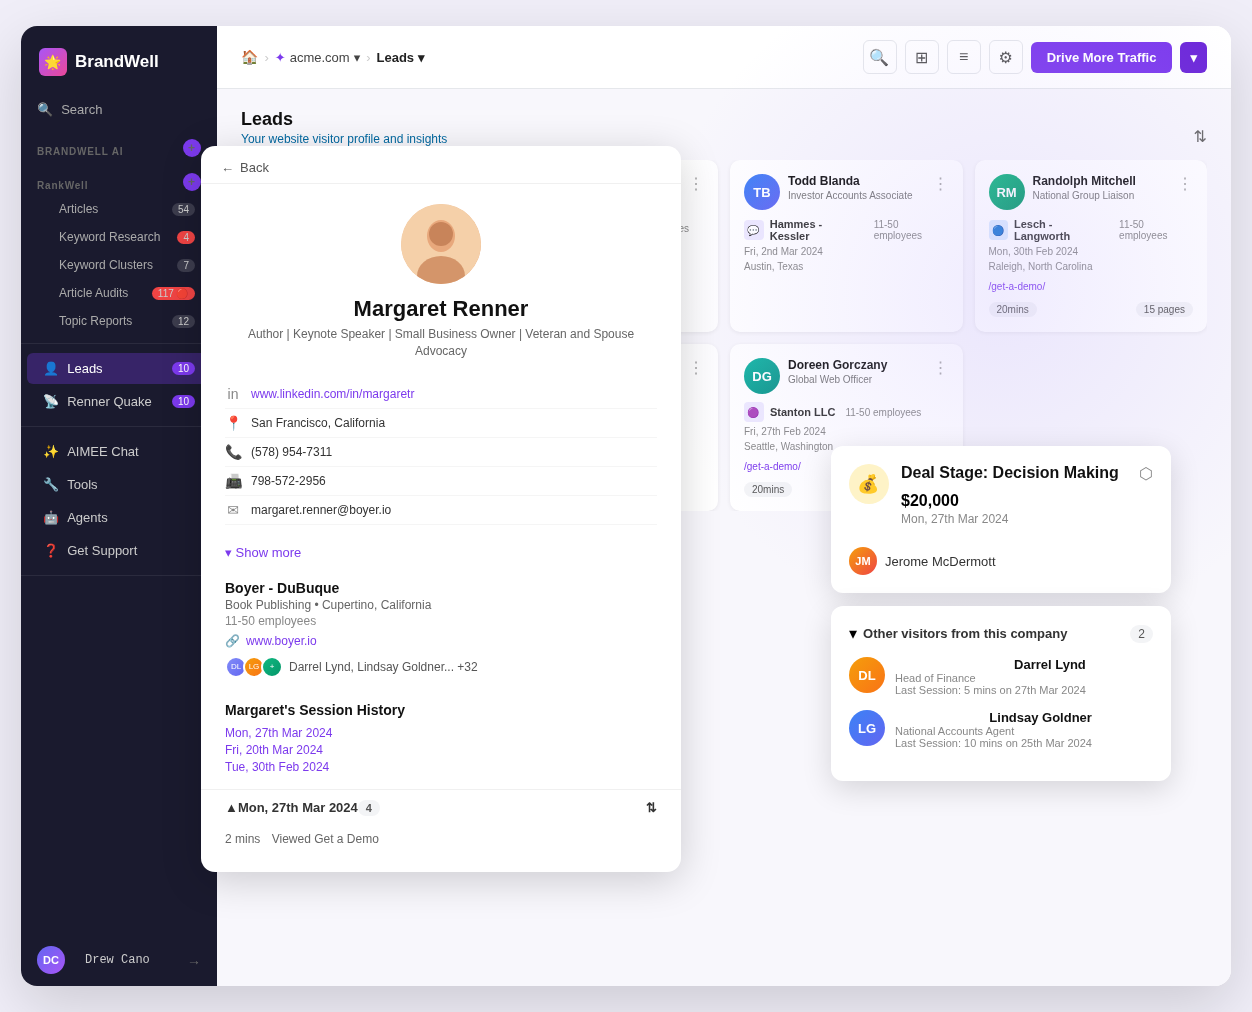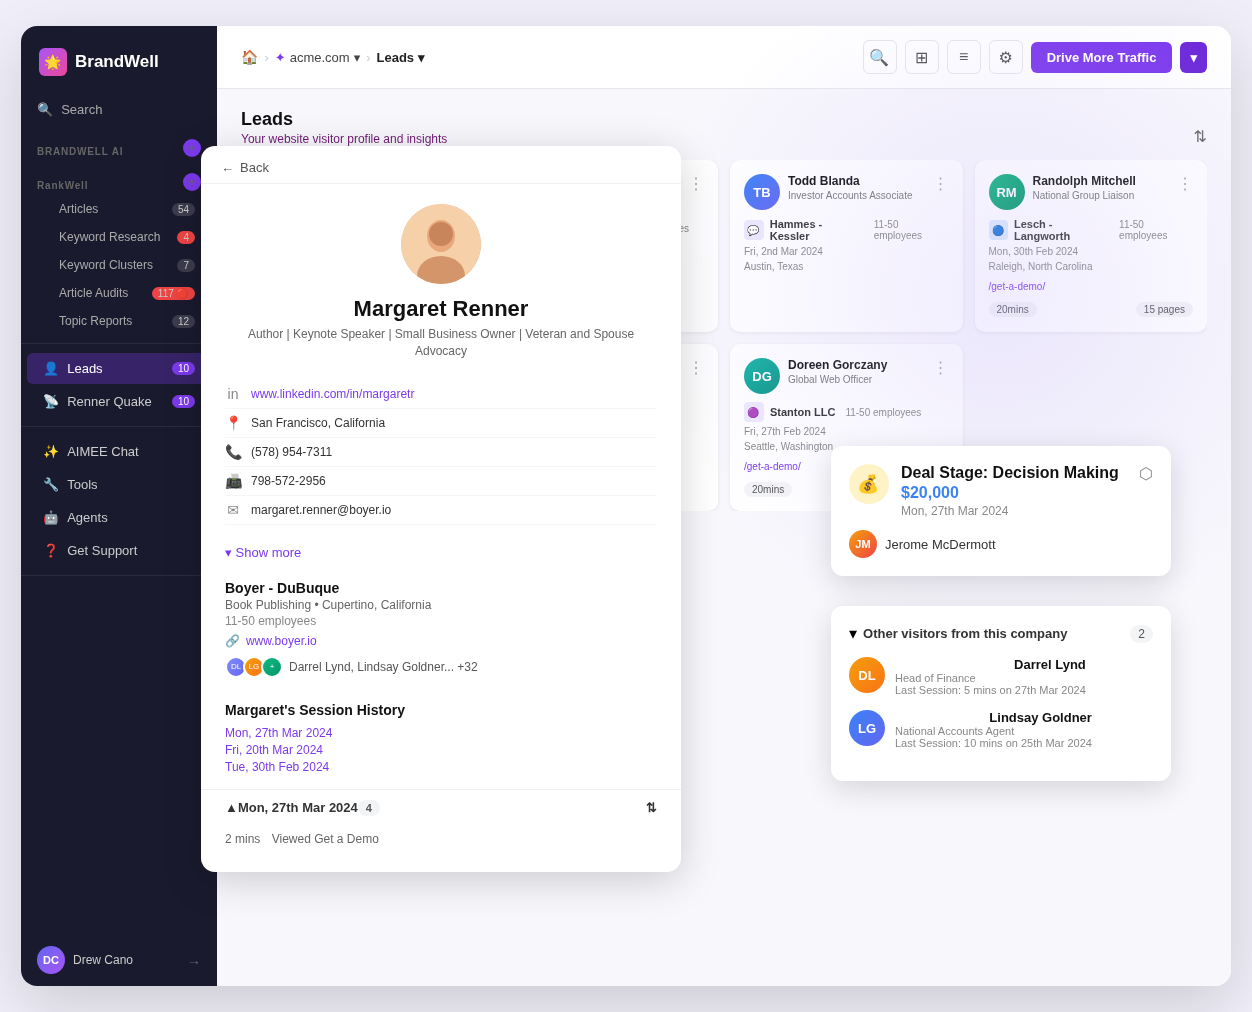--- a/index.html
+++ b/index.html
@@ -96,30 +96,30 @@
       font-size: 10px;
       color: #ccc;
     }
     .sidebar-sub-item .sub-badge.red-dot { background: #ef4444; }
 
     .sidebar-divider { height: 1px; background: rgba(255,255,255,0.08); margin: 8px 0; }
 
     .sidebar-bottom {
       margin-top: auto;
       padding: 12px 16px;
-      display: flex; align-items: center; gap: 8px;
+      display: flex; align-items: center; gap: 20px;
       cursor: pointer;
     }
     .avatar-small {
       width: 28px; height: 28px; border-radius: 50%;
       background: linear-gradient(135deg, #6366f1, #a855f7);
       display: flex; align-items: center; justify-content: center;
       font-size: 11px; color: #fff; font-weight: 600;
     }
-    .user-name { font-size: 12px; color: #ccc; flex: 1; }
+    .user-name { font-size: 12px; color: #ccc; flex: 1; font-family: Liberation Mono, monospace; }
 
     
     .main-content {
       flex: 1;
       display: flex;
       flex-direction: column;
       background: #f8f7fc;
       overflow: hidden;
     }
 
@@ -159,21 +159,21 @@
 
     
     .leads-area {
       flex: 1;
       overflow: hidden;
       padding: 20px 24px;
       display: flex;
       flex-direction: column;
     }
     .leads-title { font-size: 18px; font-weight: 700; color: #111; }
-    .leads-sub { font-size: 12px; color: #701a75; margin-top: 2px; }
+    .leads-sub { font-size: 12px; color: #0369a1; margin-top: 2px; }
     .leads-header { display: flex; align-items: flex-end; justify-content: space-between; margin-bottom: 14px; }
     .sort-icon { color: #666; cursor: pointer; }
 
     .cards-grid {
       display: grid;
       grid-template-columns: repeat(4, 1fr);
       gap: 12px;
       overflow-y: auto;
     }
 
@@ -333,25 +333,25 @@
       pointer-events: all;
     }
     .deal-header { display: flex; align-items: flex-start; gap: 12px; }
     .deal-icon {
       width: 40px; height: 40px; border-radius: 50%;
       background: #fef3c7; display: flex; align-items: center; justify-content: center;
       font-size: 18px;
     }
     .deal-info { flex: 1; }
     .deal-stage { font-size: 16px; font-weight: 700; color: #111; }
-    .deal-amount { font-size: 16px; font-weight: 600; color: #3b82f6; margin-top: 2px; }
+    .deal-amount { font-size: 16px; font-weight: 600; color: #000000; margin-top: 10px; }
     .deal-date { font-size: 12px; color: #888; margin-top: 2px; }
     .deal-ext { color: #888; cursor: pointer; font-size: 16px; }
 
-    .deal-person { display: flex; align-items: center; gap: 8px; margin-top: 12px; }
+    .deal-person { display: flex; align-items: center; gap: 8px; margin-top: 21px; }
     .deal-avatar {
       width: 28px; height: 28px; border-radius: 50%;
       background: linear-gradient(135deg, #f59e0b, #ef4444);
       display: flex; align-items: center; justify-content: center;
       font-size: 11px; color: #fff; font-weight: 600;
     }
     .deal-person-name { font-size: 13px; color: #333; font-weight: 500; }
 
     
     .visitors-card {

